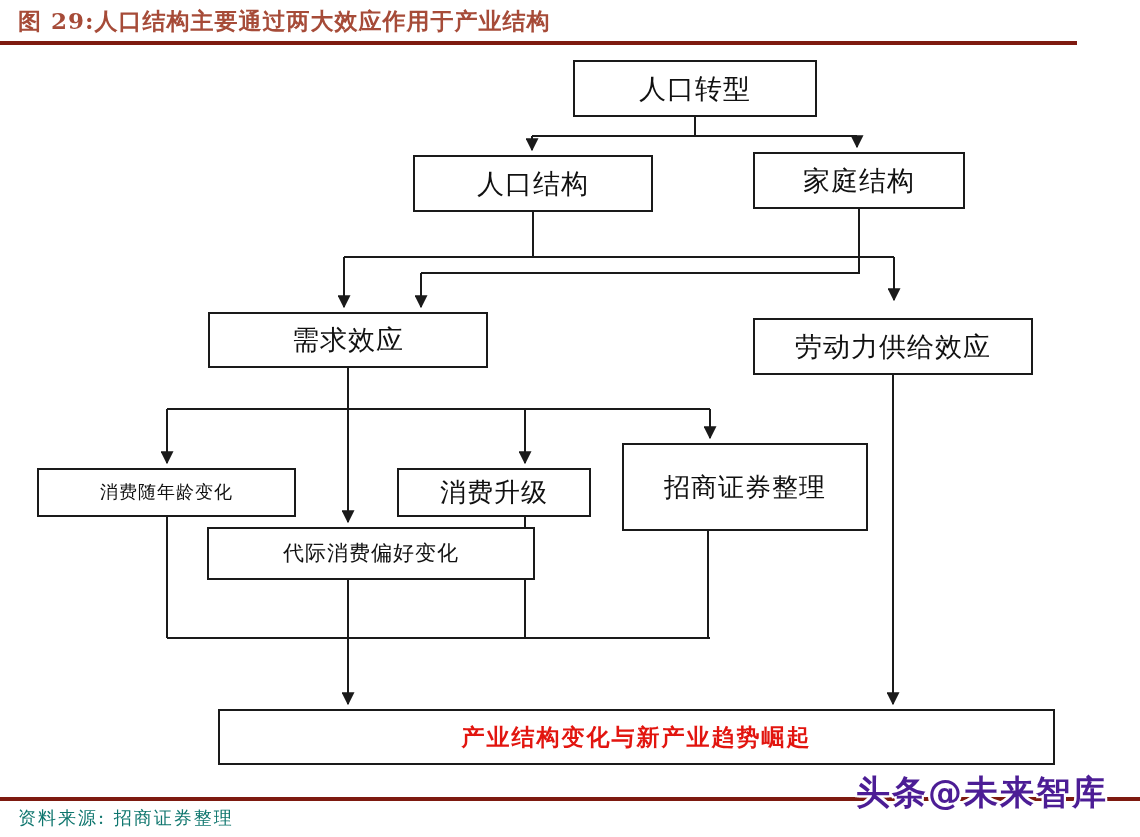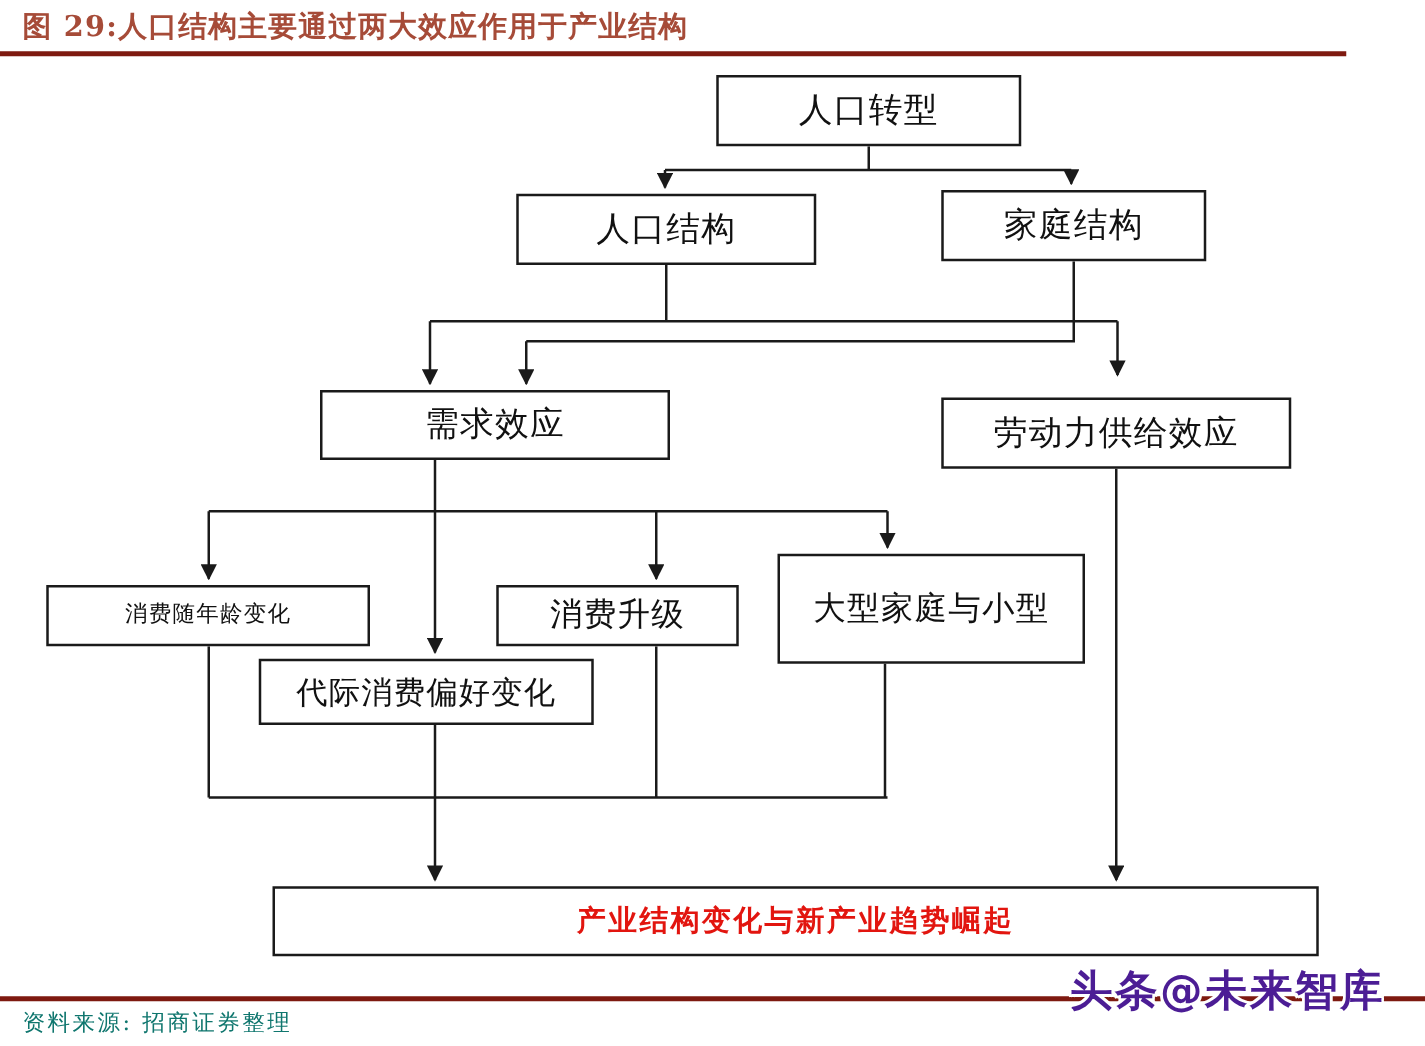--- a/index.html
+++ b/index.html
@@ -27,26 +27,26 @@
   .node{
     position:absolute;z-index:2;box-sizing:border-box;
     background:#ffffff;border:2px solid #1a1a1a;
     display:flex;flex-direction:column;align-items:center;justify-content:center;
     font-size:27px;color:#111111;text-align:right;line-height:1.25;
     letter-spacing:1px;
   }
   .node-transition{left:573px;top:60px;width:244px;height:57px;}
   .node-pop-structure{left:413px;top:155px;width:240px;height:57px;}
   .node-family-structure{left:753px;top:152px;width:212px;height:57px;}
-  .node-demand{left:208px;top:312px;width:280px;height:56px;margin-left:48px;}
+  .node-demand{left:208px;top:312px;width:280px;height:56px;}
   .node-labor{left:753px;top:318px;width:280px;height:57px;}
   .node-age{left:37px;top:468px;width:259px;height:49px;font-size:18px;}
   .node-upgrade{left:397px;top:468px;width:194px;height:49px;font-size:26px;}
   .node-familysize{left:622px;top:443px;width:246px;height:88px;font-size:26px;}
-  .node-generational{left:207px;top:527px;width:268px;height:53px;font-size:25px;}
+  .node-generational{left:207px;top:527px;width:328px;height:53px;font-size:21px;}
   .node-outcome{
     left:218px;top:709px;width:837px;height:56px;
     font-size:23px;font-weight:bold;color:#e2150f;letter-spacing:2px;
   }
   
   .source-note{
     position:absolute;left:18px;top:806px;
     font-family:"DejaVu Serif", serif;
     font-size:18px;color:#0f766e;letter-spacing:2px;
   }
@@ -104,20 +104,20 @@
 </svg>
 
 <div class="node node-transition">人口转型</div>
 <div class="node node-pop-structure">人口结构</div>
 <div class="node node-family-structure">家庭结构</div>
 <div class="node node-demand">需求效应</div>
 <div class="node node-labor">劳动力供给效应</div>
 <div class="node node-age">消费随年龄变化</div>
 <div class="node node-upgrade">消费升级</div>
 <div class="node node-familysize">
-  <span>大型家庭与小型</span>
+  <span>招商证券整理</span>
 </div>
 <div class="node node-generational">代际消费偏好变化</div>
 <div class="node node-outcome">产业结构变化与新产业趋势崛起</div>
 
 <div class="rule-bottom"></div>
 <div class="source-note">资料来源: 招商证券整理</div>
 <div class="watermark">头条@未来智库</div>
 
 </body></html>

